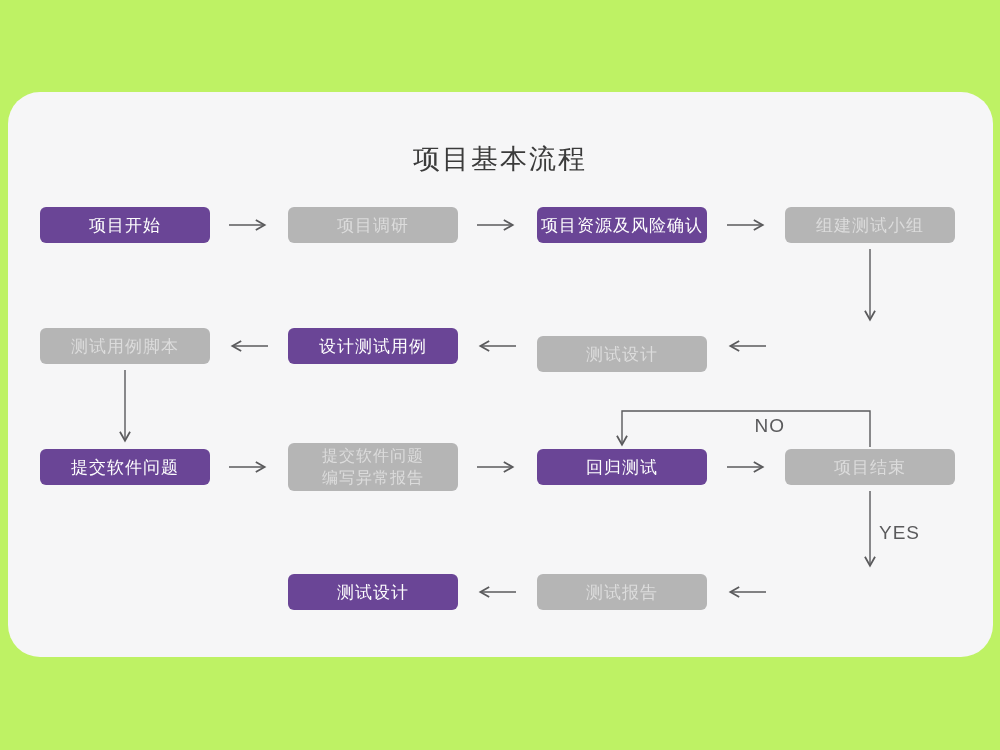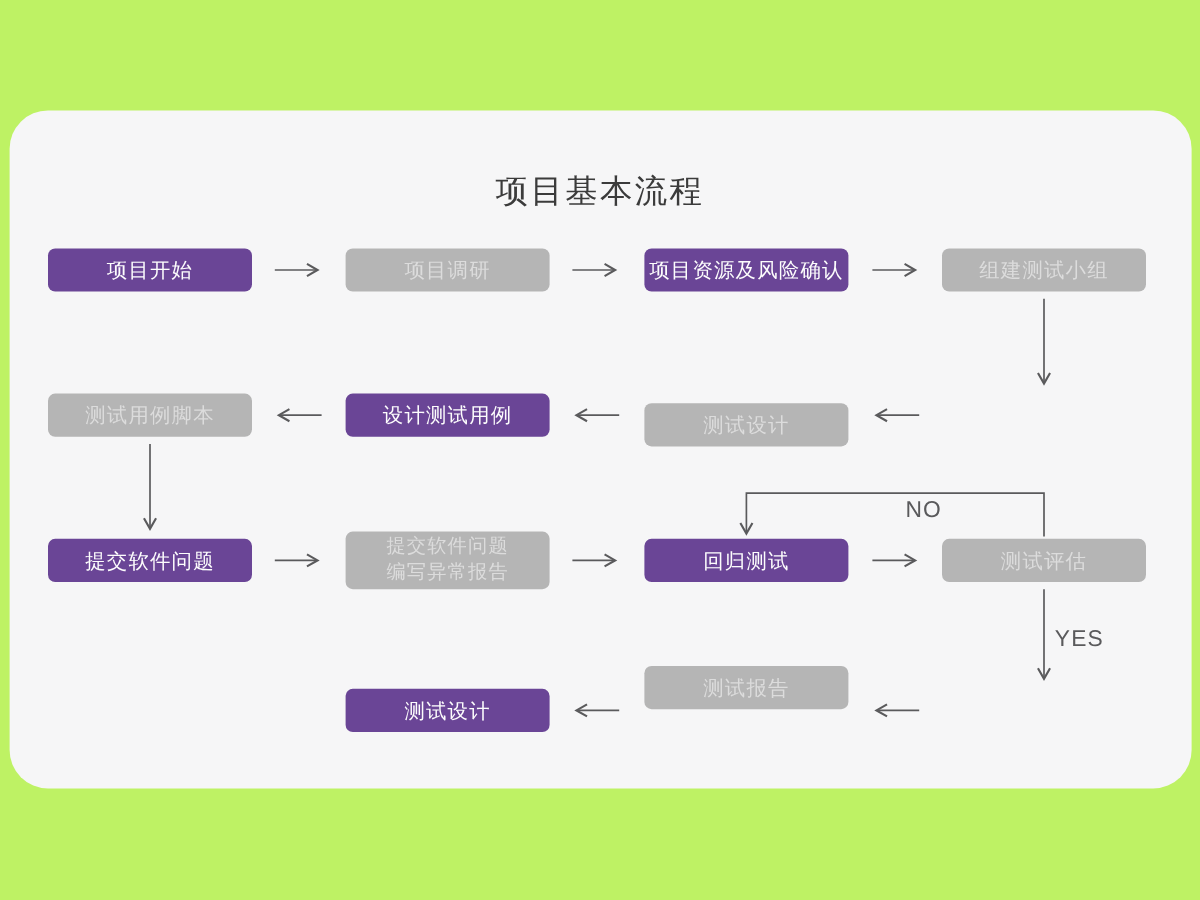--- a/index.html
+++ b/index.html
@@ -112,21 +112,21 @@
   <div class="node purple" style="left:537px;top:207px">项目资源及风险确认</div>
 
   <div class="node gray" style="left:537px;top:336px">测试设计</div>
   <div class="node purple" style="left:288px;top:328px">设计测试用例</div>
   <div class="node gray" style="left:40px;top:328px">测试用例脚本</div>
 
   <div class="node purple" style="left:40px;top:449px">提交软件问题</div>
   <div class="node gray tall" style="left:288px;top:443px">提交软件问题
 编写异常报告</div>
   <div class="node purple" style="left:537px;top:449px">回归测试</div>
-  <div class="node gray" style="left:785px;top:449px">测试评估</div>
+  <div class="node gray" style="left:785px;top:449px">项目结束</div>
 
   <div class="branch-label label-no">NO</div>
   <div class="branch-label label-yes">YES</div>
 
-  <div class="node gray" style="left:537px;top:555px">测试报告</div>
+  <div class="node gray" style="left:537px;top:574px">测试报告</div>
   <div class="node purple" style="left:288px;top:574px">测试设计</div>
 
 </div>
 
 </body></html>

